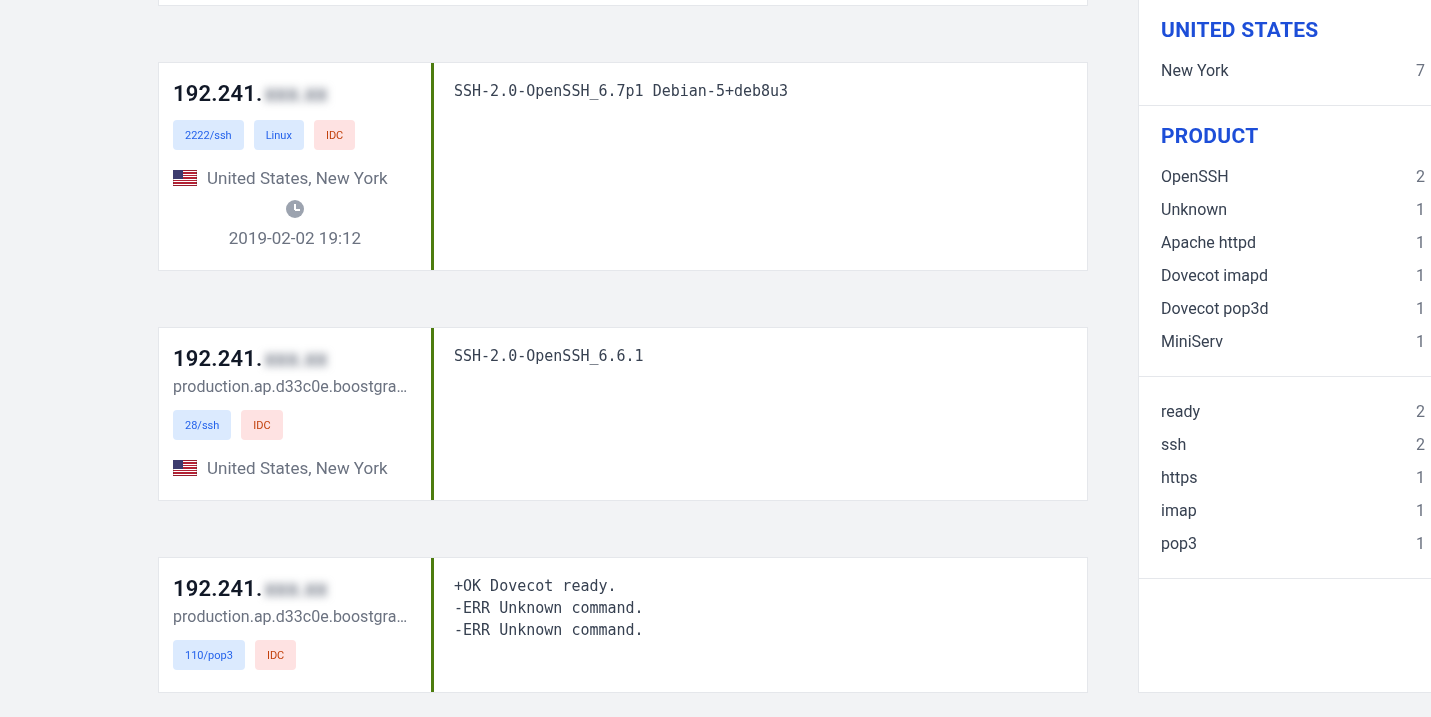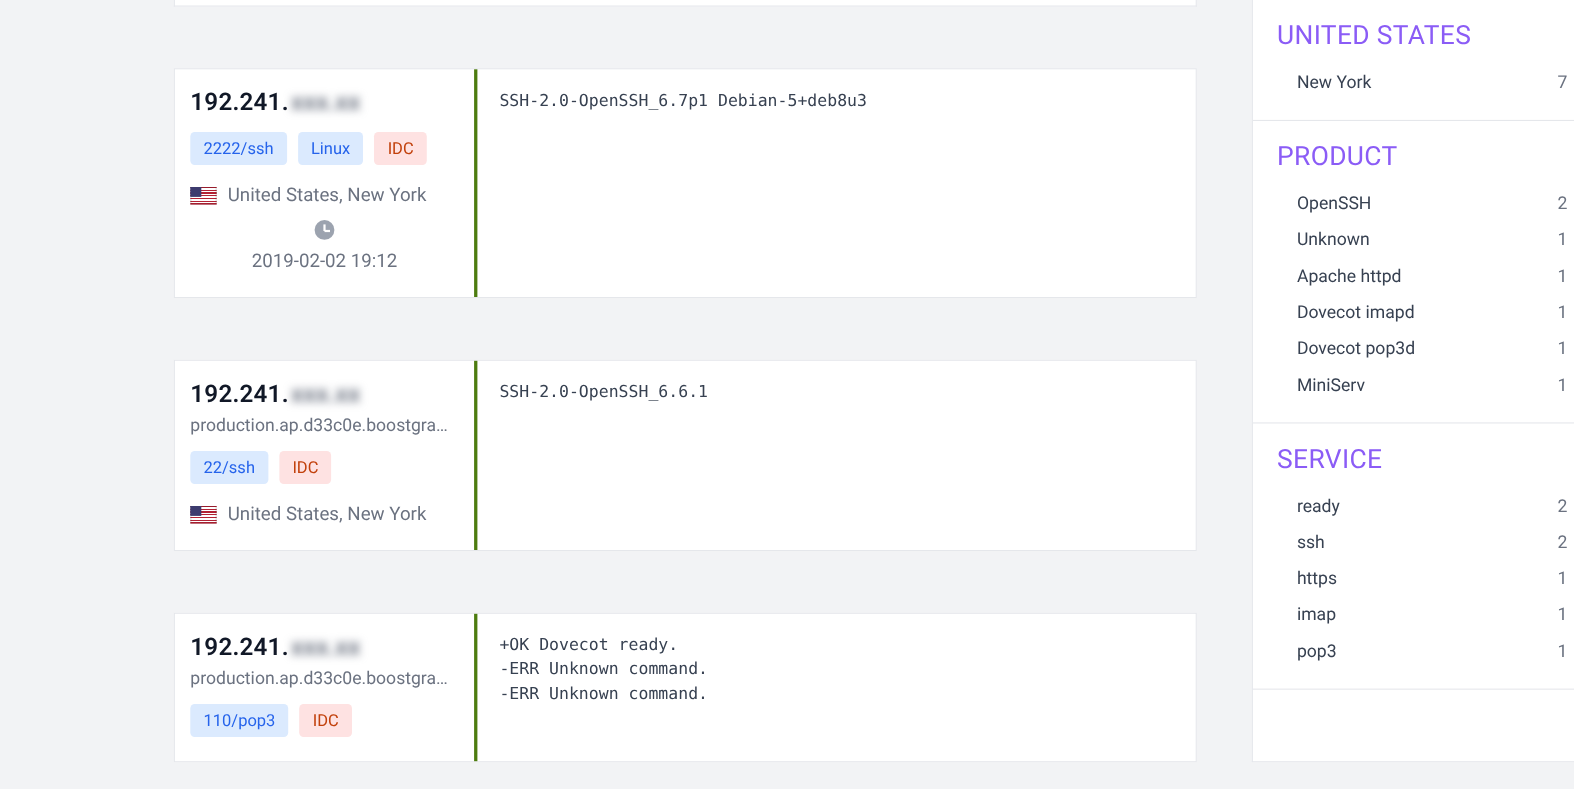--- a/index.html
+++ b/index.html
@@ -53,21 +53,21 @@
       text-overflow: ellipsis;
       max-width: 247px;
     }
     .tags { margin-top: 14px; display: flex; flex-wrap: wrap; gap: 10px; }
     .tag {
       display: inline-flex;
       align-items: center;
       height: 20px;
       padding: 15px 12px;
       border-radius: 4px;
-      font-size: 15px;
+      font-size: 11px;
       line-height: 1;
     }
     .tag-blue { background: #dbeafe; color: #2563eb; }
     .tag-red  { background: #fee2e2; color: #c2410c; }
     .meta-row {
       display: flex;
       align-items: center;
       gap: 10px;
       margin-top: 18px;
       color: #6b7280;
@@ -97,28 +97,27 @@
     .clock-icon::before, .clock-icon::after {
       content: ""; position: absolute; background: #fff;
       left: 8px; top: 4px; width: 2px; height: 6px;
       transform-origin: bottom center;
     }
     .clock-icon::after { height: 5px; transform: rotate(90deg); top: 5px; }
 
     
     .facet { border-bottom: 1px solid #e5e7eb; padding: 18px 22px 18px 22px; }
     .facet h3 {
-      font-size: 24px; font-weight: 400; letter-spacing: 0.3px;
-      color: #8b5cf6; margin-bottom: 12px;
+      font-size: 21px; font-weight: 700; letter-spacing: 0.3px;
+      color: #1d4ed8; margin-bottom: 12px;
     }
     .facet-row {
       display: flex; justify-content: space-between; align-items: center;
       padding: 7px 0; color: #374151; font-size: 16px;
       cursor: pointer;
-      margin-left: 18px;
     }
     .facet-count { color: #6b7280; }
   </style>
 </head>
 <body>
 
 <div class="page">
   <div class="left-gutter"></div>
 
   <div class="results">
@@ -147,21 +146,21 @@
         <div class="card-right">SSH-2.0-OpenSSH_6.7p1 Debian-5+deb8u3</div>
       </div>
       <div class="card">
         <div class="card-left">
           <div class="ip-line">
             <span>192.241.</span>
             <span class="blurred">xxx.xx</span>
           </div>
           <div class="hostname">production.ap.d33c0e.boostgram…</div>
           <div class="tags">
-            <span class="tag tag-blue">22/ssh</span>
+            <span class="tag tag-blue">28/ssh</span>
             <span class="tag tag-red">IDC</span>
           </div>
           <div class="meta-row">
             <span class="flag"></span>
             <span>United States, New York</span>
           </div>
         </div>
         <div class="card-right">SSH-2.0-OpenSSH_6.6.1</div>
       </div>
       <div class="card">
@@ -212,21 +211,20 @@
         <div class="facet-row">
           <span>Dovecot pop3d</span>
           <span class="facet-count">1</span>
         </div>
         <div class="facet-row">
           <span>MiniServ</span>
           <span class="facet-count">1</span>
         </div>
       </div>
       <div class="facet">
-        <h3>SERVICE</h3>
         <div class="facet-row">
           <span>ready</span>
           <span class="facet-count">2</span>
         </div>
         <div class="facet-row">
           <span>ssh</span>
           <span class="facet-count">2</span>
         </div>
         <div class="facet-row">
           <span>https</span>

